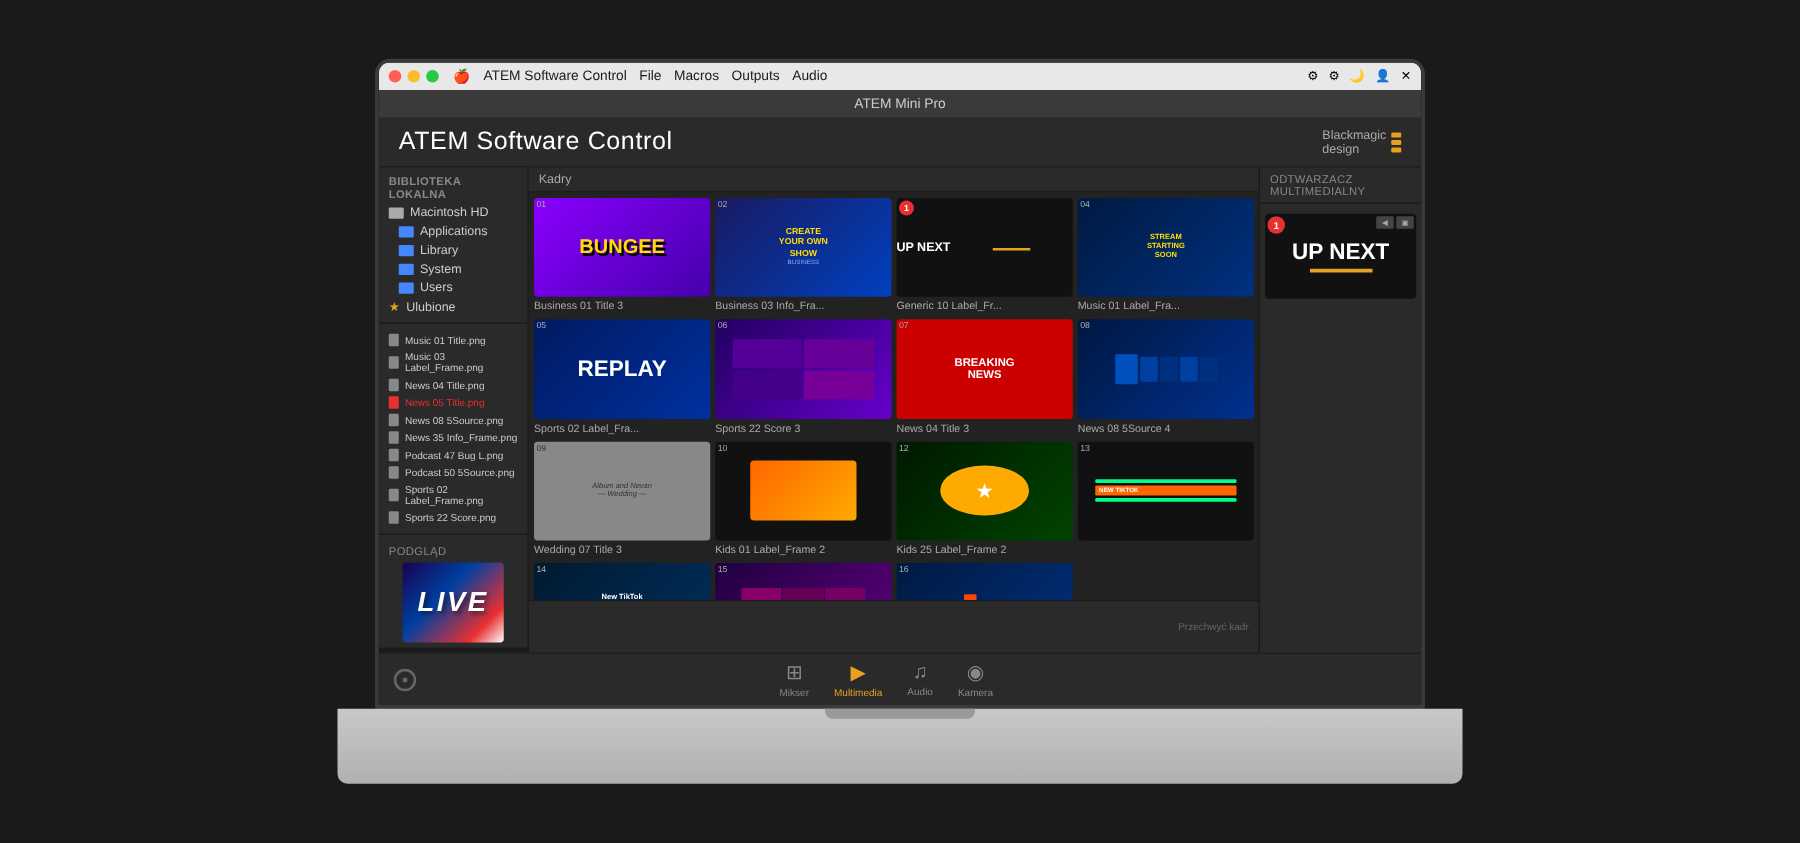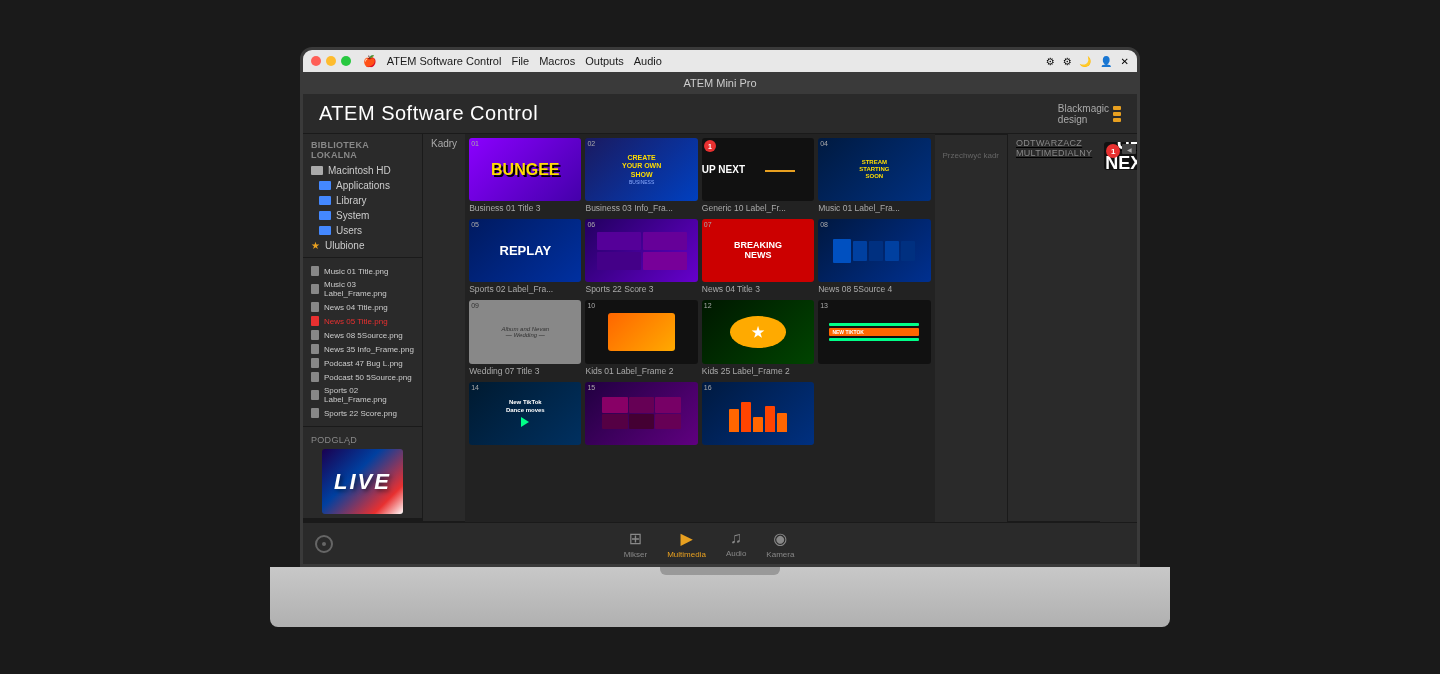--- a/index.html
+++ b/index.html
@@ -251,21 +251,21 @@
       color: white;
       text-shadow: 2px 2px 4px rgba(0,0,0,0.5);
       font-style: italic;
       letter-spacing: 2px;
     }
 
     
     .content-area {
       flex: 1;
       display: flex;
-      flex-direction: row;
+      flex-direction: column;
       background: #222;
     }
 
     .content-header {
       padding: 4px 8px;
       color: #aaa;
       font-size: 10px;
       background: #2a2a2a;
       border-bottom: 1px solid #1a1a1a;
     }
@@ -374,21 +374,21 @@
       text-transform: uppercase;
     }
 
     .thumb-replay {
       background: linear-gradient(135deg, #001a60, #0030a0);
       display: flex;
       align-items: center;
       justify-content: center;
     }
     .thumb-replay-text {
-      font-size: 13px;
+      font-size: 18px;
       font-weight: 900;
       color: white;
       text-transform: uppercase;
     }
 
     .thumb-sports22 {
       background: linear-gradient(135deg, #220060, #6600cc);
       display: flex;
       align-items: center;
       justify-content: center;
@@ -527,23 +527,22 @@
       color: white;
       font-weight: bold;
     }
 
     
     .right-panel {
       width: 130px;
       background: #2a2a2a;
       border-left: 1px solid #1a1a1a;
       display: flex;
-      flex-direction: row;
+      flex-direction: column;
       flex-shrink: 0;
-      text-decoration: underline;
     }
 
     .right-panel-header {
       padding: 4px 8px;
       color: #888;
       font-size: 9px;
       text-transform: uppercase;
       letter-spacing: 0.3px;
       border-bottom: 1px solid #1a1a1a;
     }

